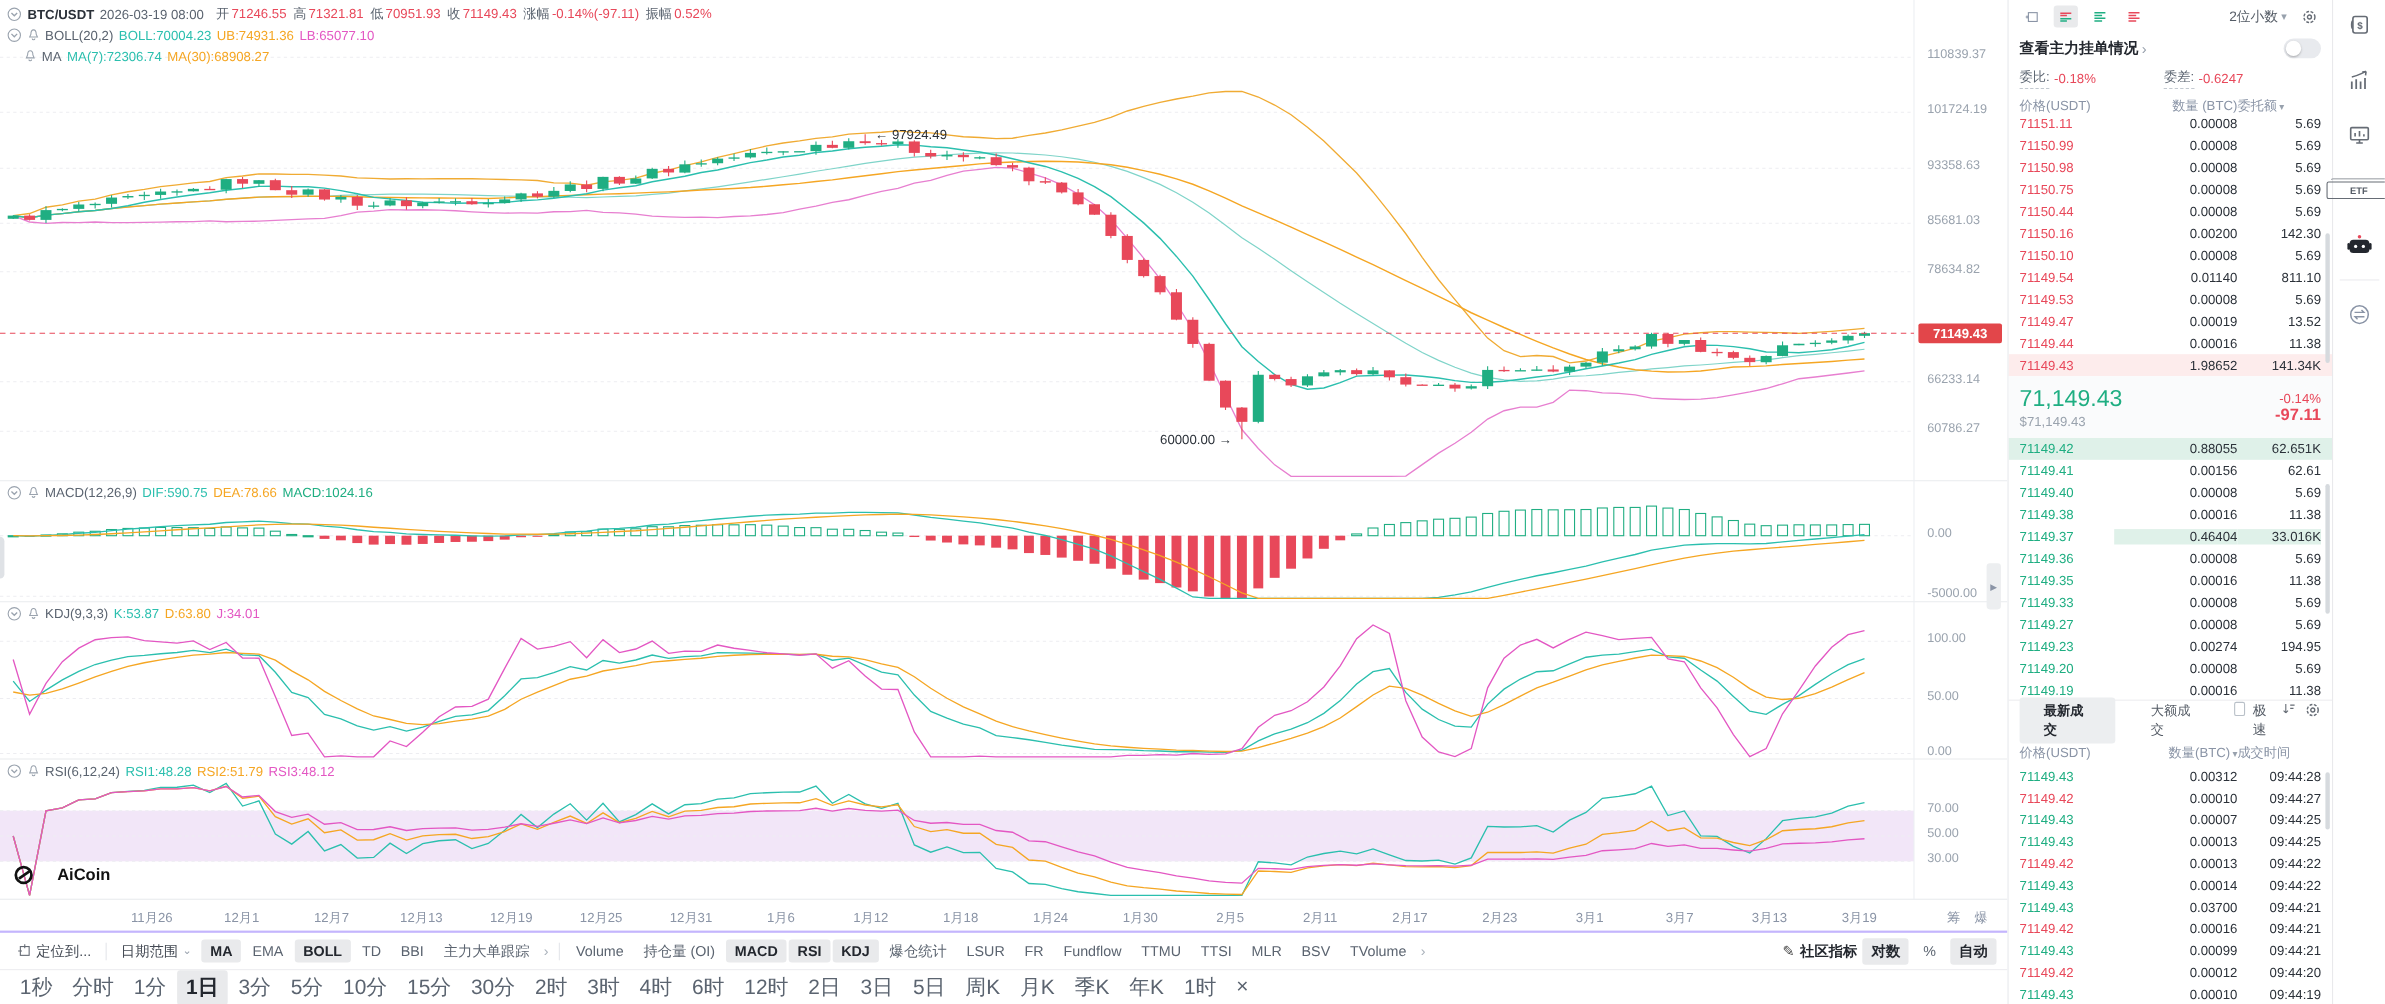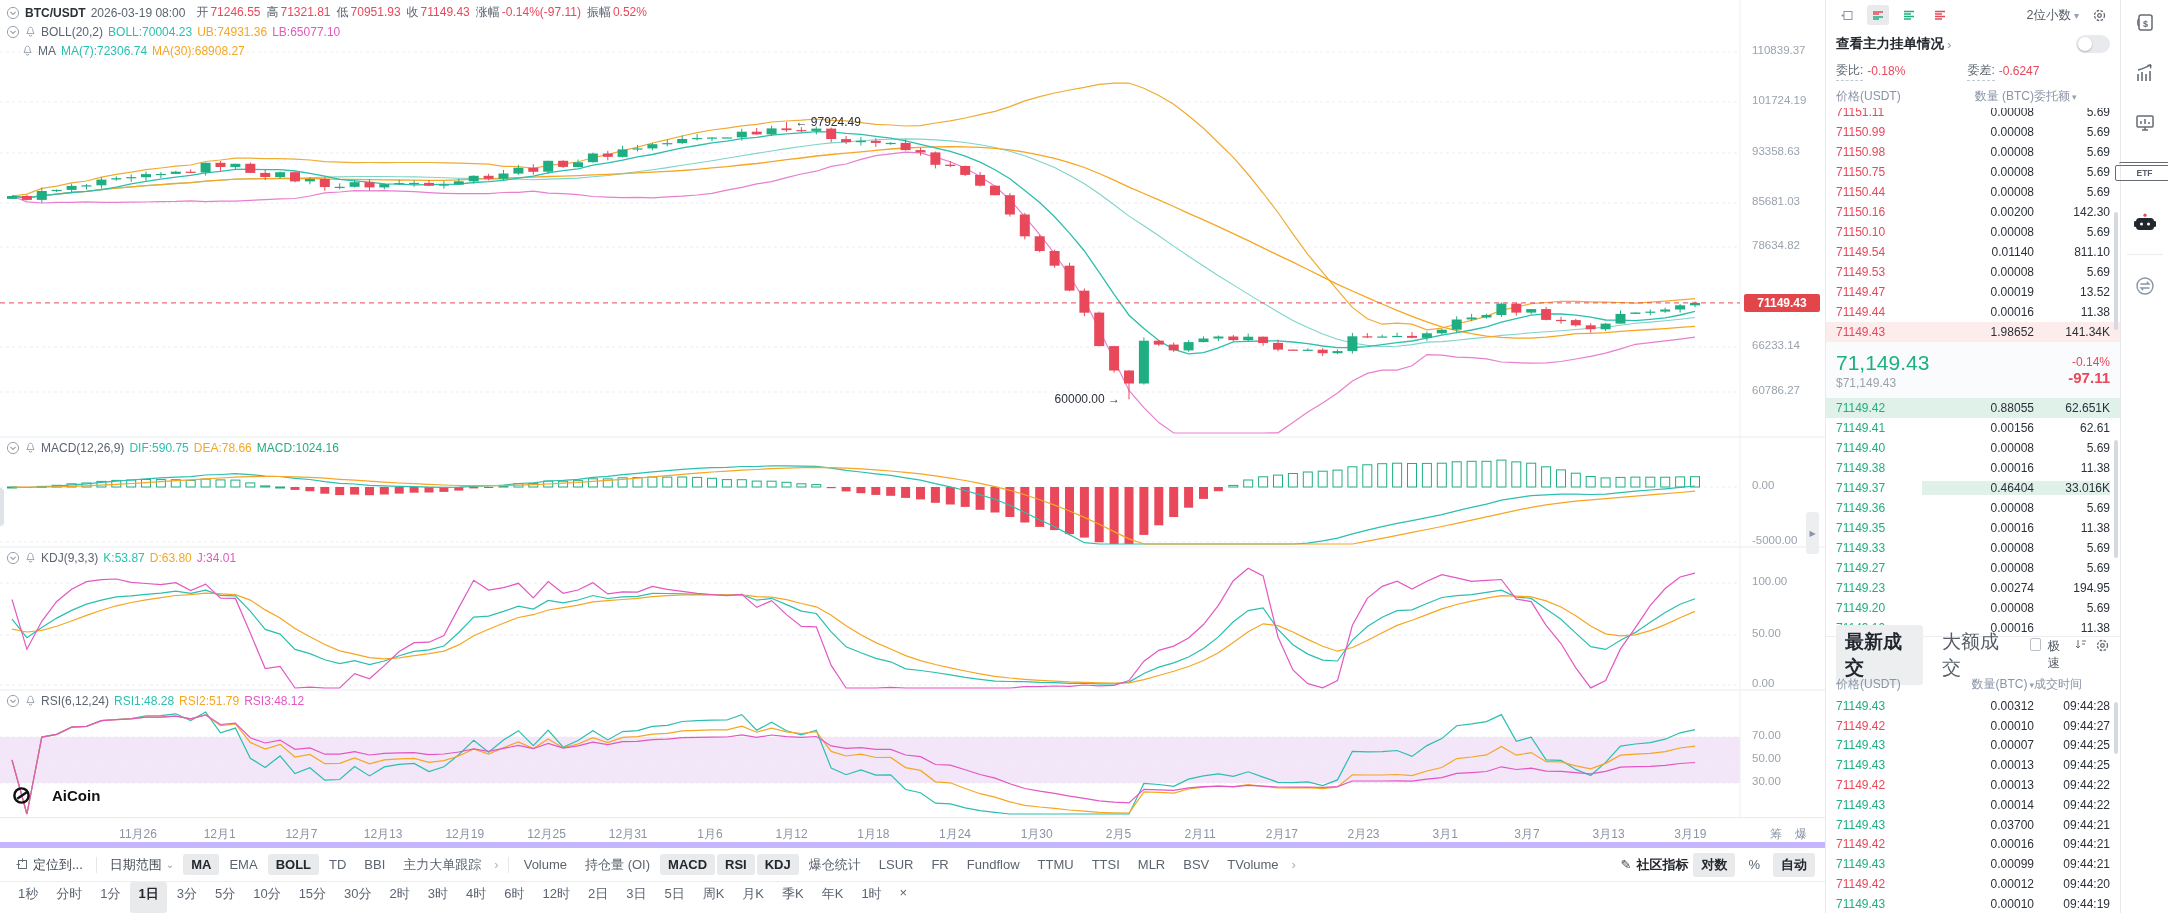--- a/index.html
+++ b/index.html
@@ -24,27 +24,27 @@
   .ph{position:absolute;left:6px;z-index:3;display:flex;align-items:center;gap:5px;
       font-size:12px;color:#5b6470;white-space:nowrap}
   .ph.macd{top:441px}.ph.kdj{top:551px}.ph.rsi{top:694px}
   .icn{display:inline-flex;align-items:center;justify-content:center}
   .watermark{position:absolute;left:12px;top:786px;z-index:3;display:flex;align-items:center;gap:21px;
     font-size:15px;font-weight:700;color:#111}
   .left-handle{position:absolute;left:-4px;top:488px;width:8px;height:38px;border-radius:4px;background:#dfe2e6;z-index:4}
   .right-handle{position:absolute;left:1806px;top:512px;width:13px;height:42px;background:#eceef0;
     border-radius:3px;display:flex;align-items:center;justify-content:center;color:#8a94a6;font-size:8px;z-index:4}
   
-  .xaxis{height:30px;position:relative;border-bottom:6px solid #c4b5fd}
+  .xaxis{height:30px;position:relative;border-bottom:2px solid #c4b5fd}
   .xl{position:absolute;top:8px;transform:translateX(-50%);font-size:12px;color:#8a94a6;white-space:nowrap}
   .xl.extra{transform:none;color:#8a94a6}
   
   .tbar1{height:34px;display:flex;align-items:center;padding:0 10px;gap:3px;font-size:13px;
     color:#5b6470;border-bottom:1px solid #ededf0;white-space:nowrap}
-  .tbar2{height:31px;display:flex;padding:0 10px;gap:2px;font-size:13px;color:#5b6470;white-space:nowrap}
+  .tbar2{height:31px;display:flex;align-items:center;padding:0 10px;gap:2px;font-size:19px;color:#5b6470;white-space:nowrap}
   .tb-item{display:flex;align-items:center;gap:4px;padding:3px 6px;cursor:pointer;color:#444a54}
   .tb-sep{width:1px;height:16px;background:#e4e6ea;margin:0 4px}
   .tb-group{display:flex;align-items:center;gap:2px}
   .tb-btn{padding:3px 8px;border-radius:3px;cursor:pointer;color:#5b6470}
   .tb-btn.active{background:#e9eaec;color:#23272e;font-weight:700}
   .chev{color:#aab2bb;padding:0 2px;cursor:pointer}
   .tb-right{margin-left:auto;display:flex;align-items:center;gap:5px}
   .pencil{color:#444;font-size:13px}
   .community{color:#23272e;font-weight:700;cursor:pointer}
   .mini-arr{color:#98a1ad;font-size:10px}
@@ -81,21 +81,21 @@
   .ob-row.hl-sell{background:#fdecec}
   .ob-row.hl-buy{background:#dff1e9}
   .hlq{background:#dff1e9}
   .price-block{height:56px;display:flex;align-items:center;padding:0 10px;background:#fafbfc}
   .pb-big{font-size:21px;font-weight:400;color:#1fae82}
   .pb-usd{font-size:12px;color:#9aa3ae;margin-top:1px}
   .pb-right{margin-left:auto;text-align:right}
   .pb-pct{font-size:12px;color:#e8485a}
   .pb-abs{font-size:15px;font-weight:700;color:#e8485a}
   .trade-tabs{height:36px;display:flex;align-items:center;padding:0 10px;gap:10px;border-top:1px solid #ededf0}
-  .tt-tab{font-size:19px;color:#555c66;cursor:pointer;padding:4px 9px;border-radius:3px}
+  .tt-tab{font-size:12px;color:#555c66;cursor:pointer;padding:4px 22px;border-radius:3px}
   .tt-tab.active{background:#eceef0;color:#23272e;font-weight:700}
   .tt-right{margin-left:auto;display:flex;align-items:flex-start;gap:7px}
   .cb{width:13px;height:13px;border:1px solid #b9c0c8;border-radius:2px;cursor:pointer}
   .cb-label{font-size:12.5px;color:#555c66}
   .tr-rows{flex:1;overflow:hidden;display:flex;flex-direction:column}
   .tr-row{display:flex;align-items:center;height:19.8px;flex:0 0 19.8px;padding:0 10px;font-size:12px;white-space:nowrap;cursor:pointer}
   .tr-price{width:86px}
   .tr-qty{flex:1;text-align:right;color:#2b3139}
   .tr-time{width:76px;text-align:right;color:#2b3139}
   .tr-price.up{color:#1fae82}.tr-price.down{color:#e8485a}

